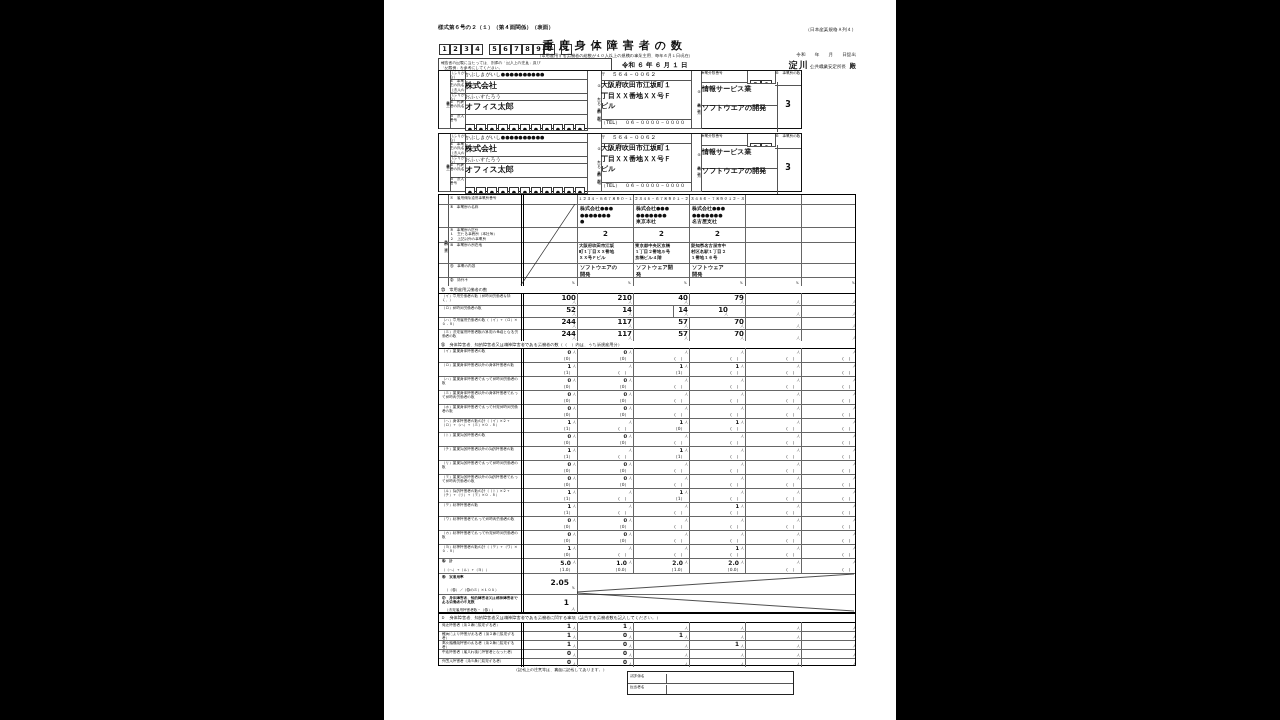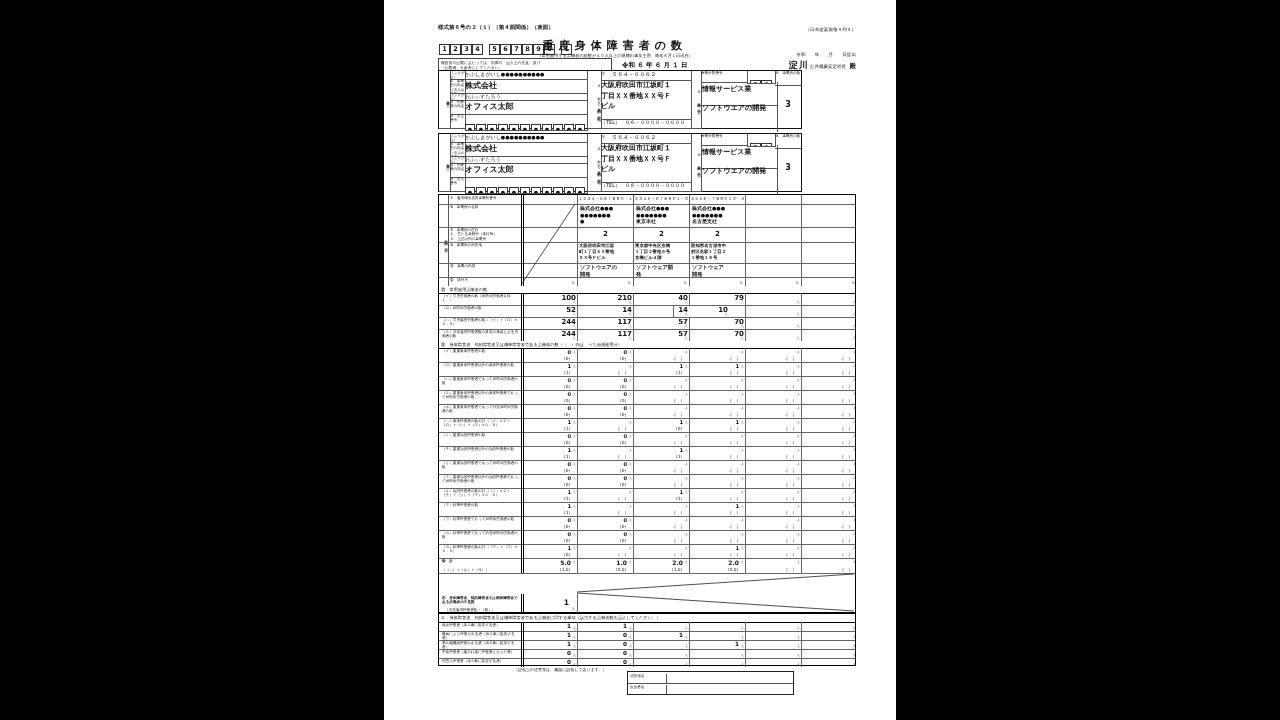--- a/index.html
+++ b/index.html
@@ -849,20 +849,29 @@
             <div class="num" style="position:absolute;left:1px;right:6px;top:1px;font-size:6px;"></div>
             <div style="position:absolute;right:1px;top:2px;font-size:3.2px;color:#444;">人</div>
             <div class="pline" style="position:absolute;left:1px;right:4px;bottom:1px;">（　）</div>
           </div>
           <div class="cg" style="left:362px;">
             <div class="num" style="position:absolute;left:1px;right:6px;top:1px;font-size:6px;"></div>
             <div style="position:absolute;right:1px;top:2px;font-size:3.2px;color:#444;">人</div>
             <div class="pline" style="position:absolute;left:1px;right:4px;bottom:1px;">（　）</div>
           </div>
         </div>
+        <div class="trow" style="top:378px;height:21px;">
+          <div class="micro bold" style="position:absolute;left:3px;top:2px;width:78px;">⑯　実雇用率</div>
+          <div class="micro" style="position:absolute;left:6px;bottom:2px;width:76px;">（（⑮）／（⑬のニ）×１００）</div>
+          <div class="cg dbl" style="left:82px;width:56px;">
+            <div class="num" style="position:absolute;left:1px;right:8px;top:5px;font-size:7.5px;">2.05</div>
+            <div style="position:absolute;right:2px;bottom:4px;font-size:3.6px;color:#444;">％</div>
+          </div>
+          <div class="cg" style="left:138px;width:280px;border-bottom:none;"></div>
+        </div>
         <div class="trow" style="top: 399px; height: 20px; border-bottom: none;">
           <div class="micro bold" style="position:absolute;left:3px;top:2px;width:78px;">⑰　身体障害者、知的障害者又は精神障害者である労働者の不足数</div>
           <div class="micro" style="position:absolute;left:6px;bottom:2px;width:76px;">（法定雇用障害者数－（⑮））</div>
           <div class="cg dbl" style="left:82px;width:56px;">
             <div class="num" style="position:absolute;left:1px;right:8px;top:4px;font-size:7.5px;">1</div>
             <div style="position:absolute;right:2px;bottom:3px;font-size:3.6px;color:#444;">人</div>
           </div>
           <div class="cg" style="left:138px;width:280px;"></div>
         </div>
       </div>

